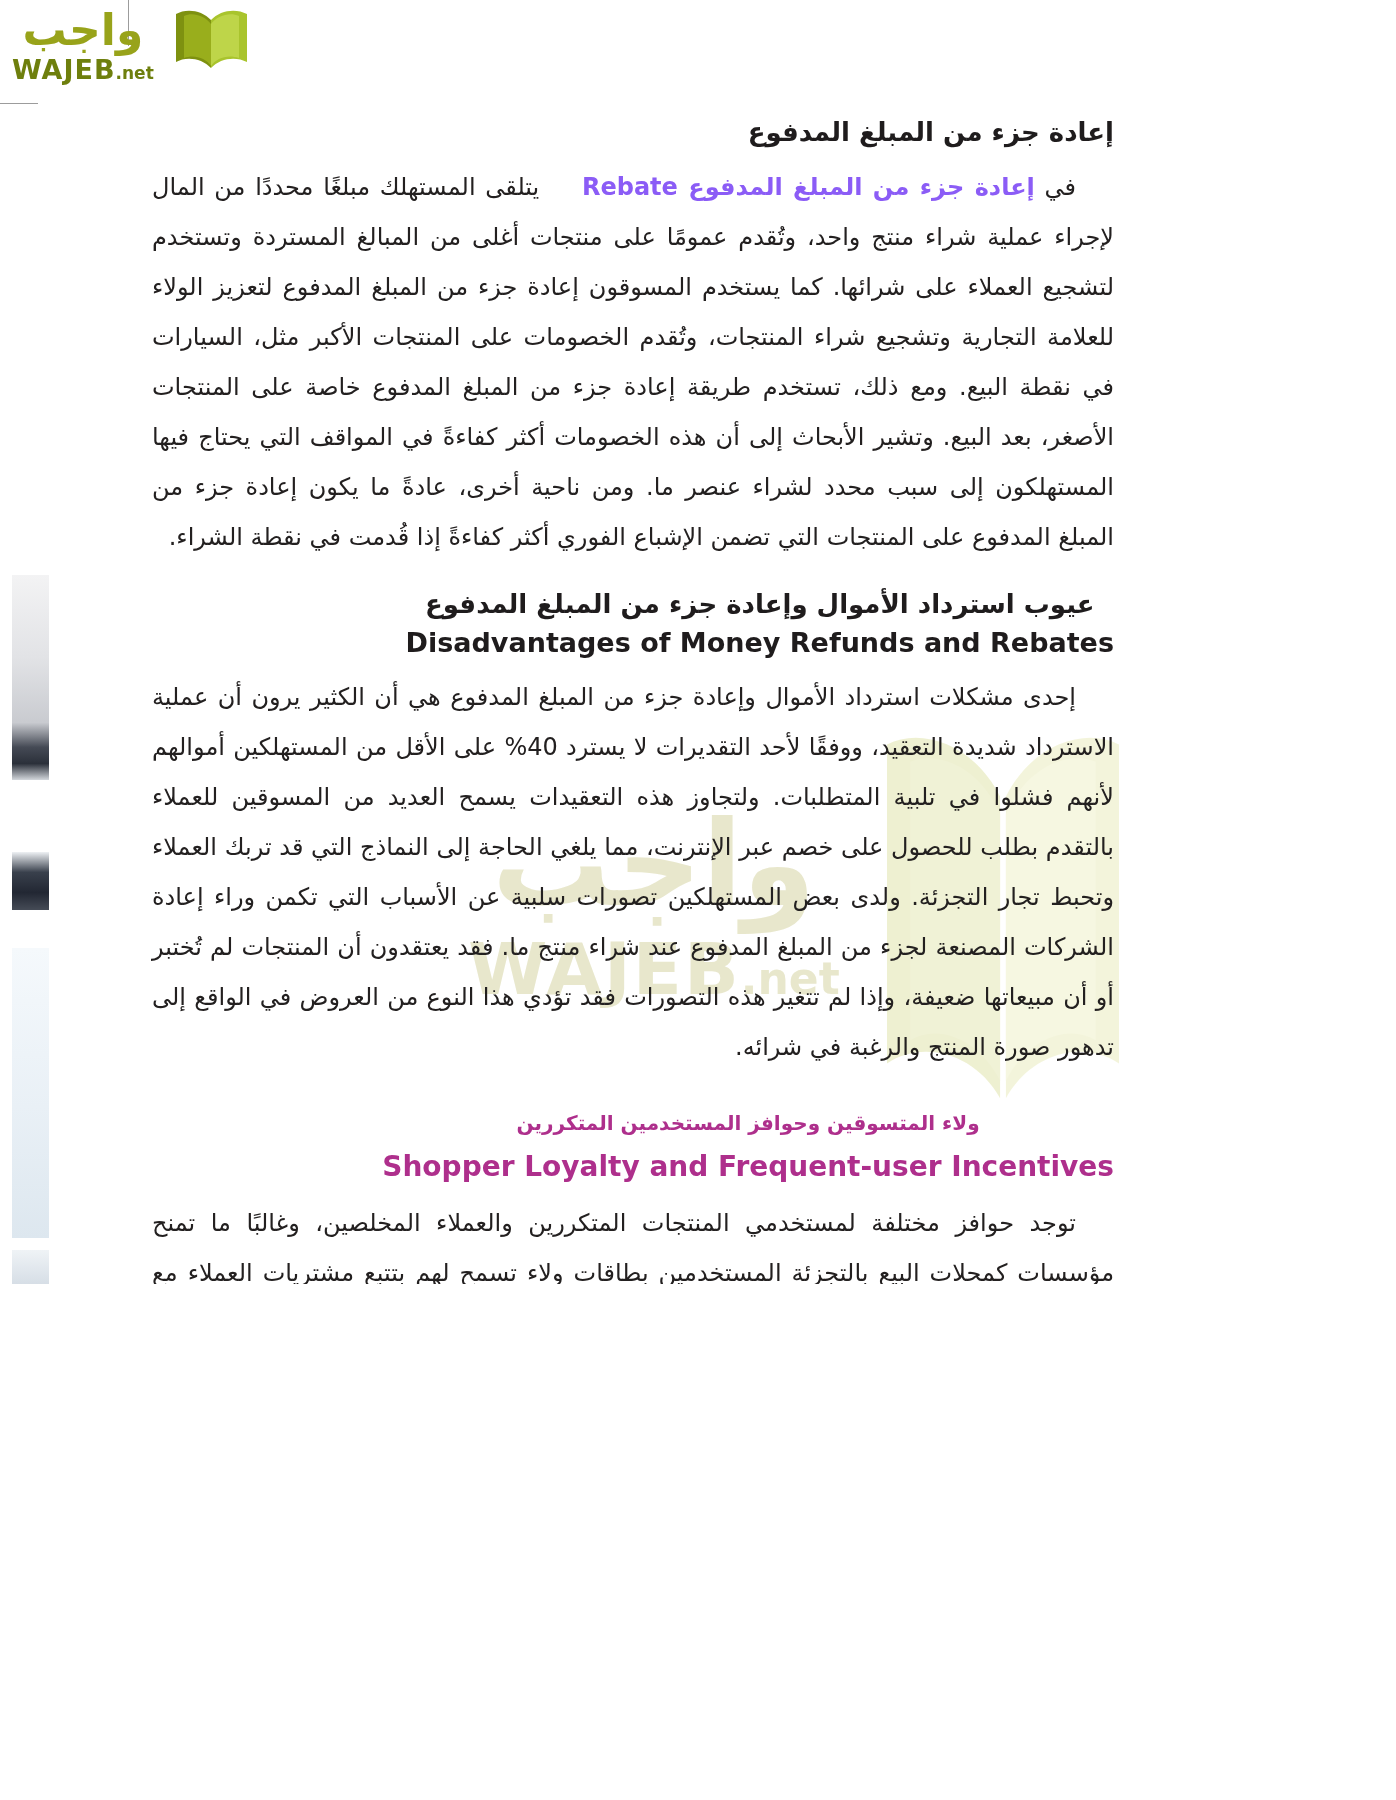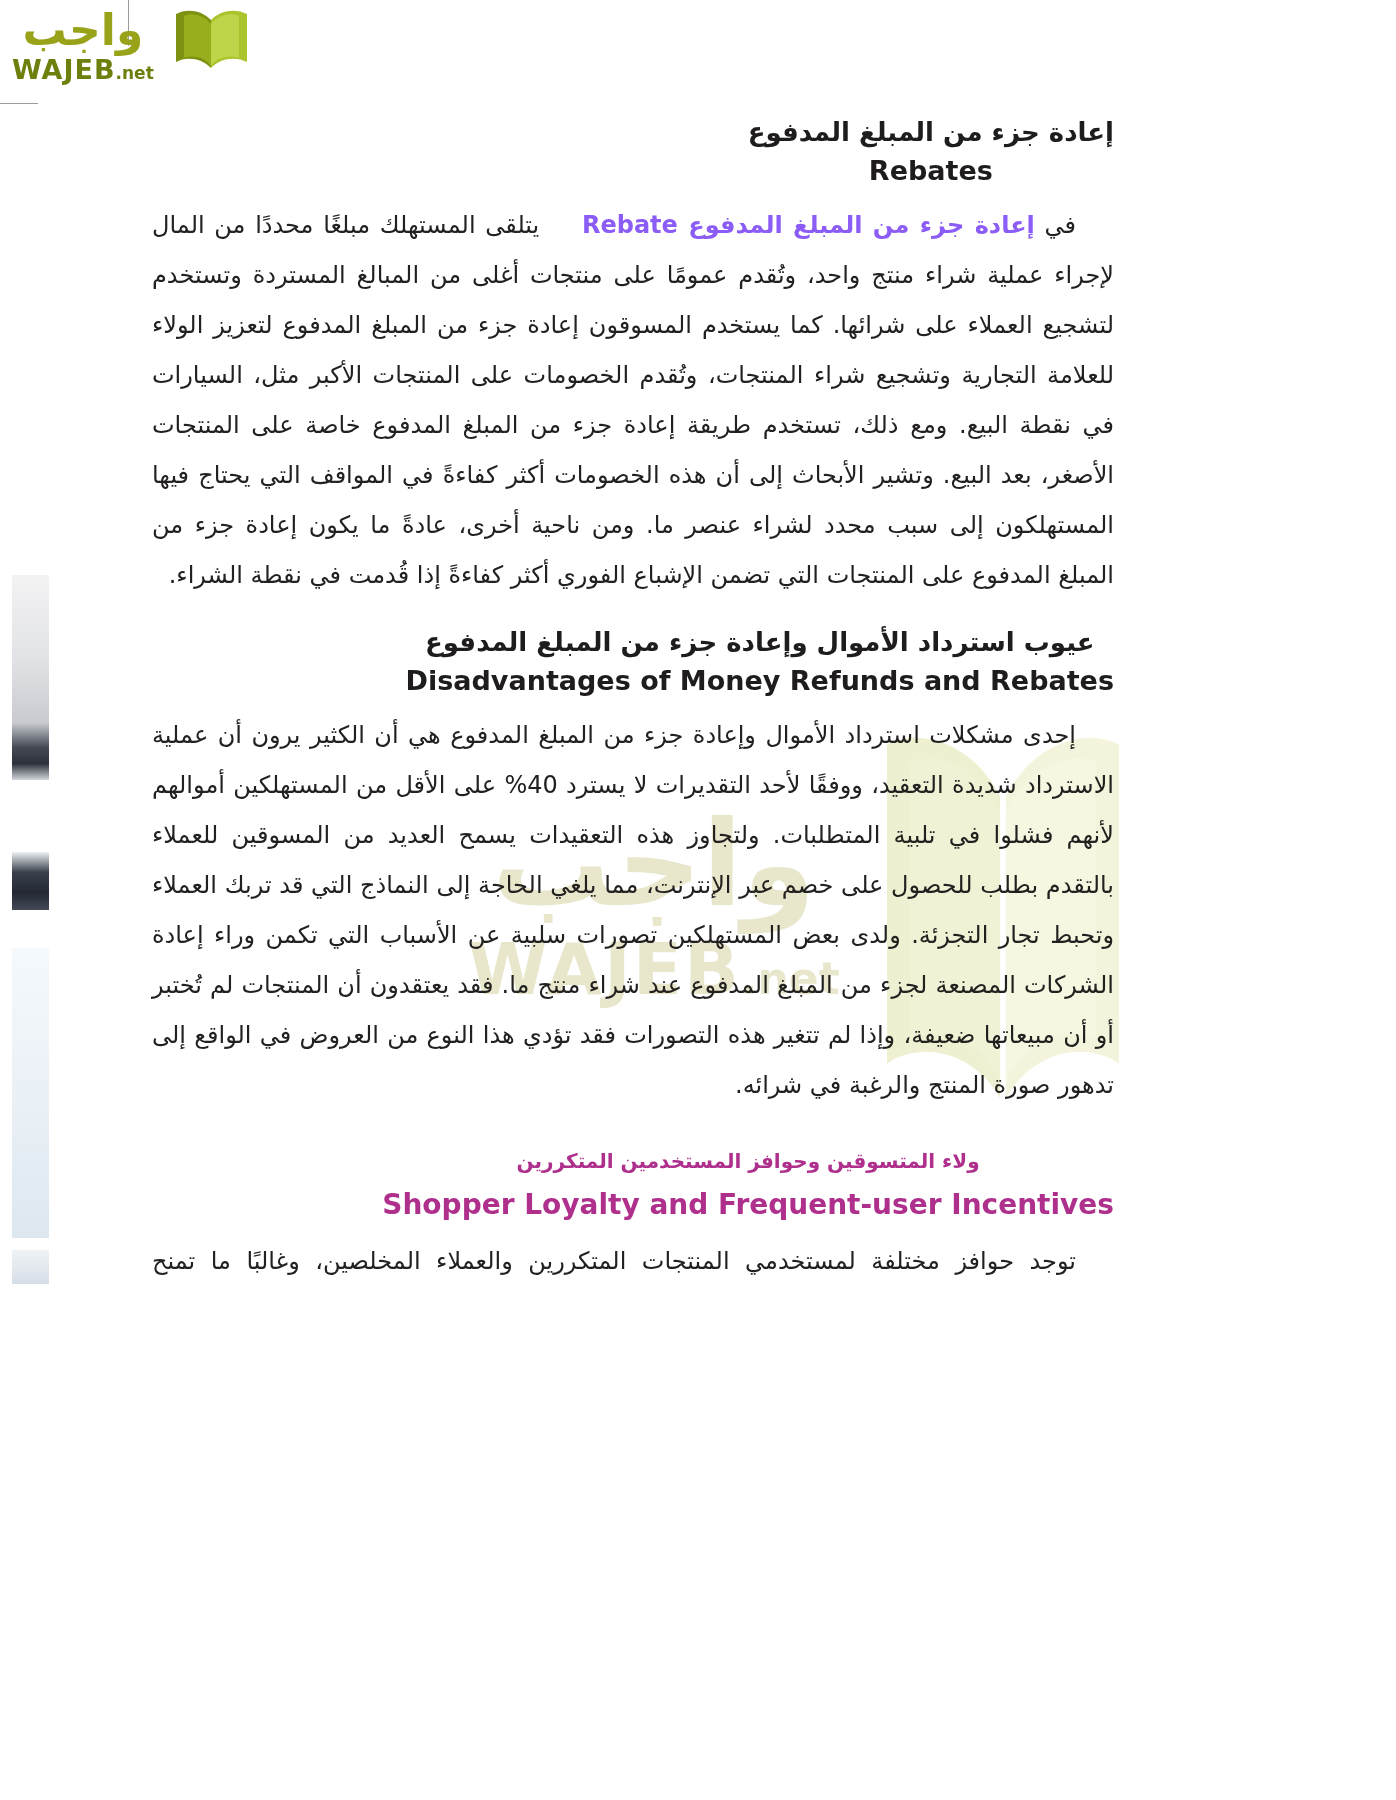--- a/index.html
+++ b/index.html
@@ -119,21 +119,20 @@
         <path d="M49 34 C42 18 28 12 18 16 L18 112 C28 106 42 112 49 126 Z" fill="#d2d67c" opacity="0.9"></path>
         <path d="M51 34 C58 18 72 12 82 16 L82 112 C72 106 58 112 51 126 Z" fill="#e4e79f" opacity="0.9"></path>
       </svg>
     </span>
   </div>
 
   <div class="content">
 
     <div class="dual-heading">
       <div class="dh-ar">إعادة جزء من المبلغ المدفوع</div>
-      <div class="dh-en">Rebates</div>
     </div>
 
     <p class="body p1"><span>في </span><span class="keyword">إعادة جزء من المبلغ المدفوع Rebate</span><span> يتلقى المستهلك مبلغًا محددًا من المال لإجراء عملية شراء منتج واحد، وتُقدم عمومًا على منتجات أغلى من المبالغ المستردة وتستخدم لتشجيع العملاء على شرائها. كما يستخدم المسوقون إعادة جزء من المبلغ المدفوع لتعزيز الولاء للعلامة التجارية وتشجيع شراء المنتجات، وتُقدم الخصومات على المنتجات الأكبر مثل، السيارات في نقطة البيع. ومع ذلك، تستخدم طريقة إعادة جزء من المبلغ المدفوع خاصة على المنتجات الأصغر، بعد البيع. وتشير الأبحاث إلى أن هذه الخصومات أكثر كفاءةً في المواقف التي يحتاج فيها المستهلكون إلى سبب محدد لشراء عنصر ما. ومن ناحية أخرى، عادةً ما يكون إعادة جزء من المبلغ المدفوع على المنتجات التي تضمن الإشباع الفوري أكثر كفاءةً إذا قُدمت في نقطة الشراء.</span></p>
 
     <div class="dual-heading h-gap">
       <div class="dh-ar">عيوب استرداد الأموال وإعادة جزء من المبلغ المدفوع</div>
       <div class="dh-en">Disadvantages of Money Refunds and Rebates</div>
     </div>
 
     <p class="body p2">إحدى مشكلات استرداد الأموال وإعادة جزء من المبلغ المدفوع هي أن الكثير يرون أن عملية الاسترداد شديدة التعقيد، ووفقًا لأحد التقديرات لا يسترد 40% على الأقل من المستهلكين أموالهم لأنهم فشلوا في تلبية المتطلبات. ولتجاوز هذه التعقيدات يسمح العديد من المسوقين للعملاء بالتقدم بطلب للحصول على خصم عبر الإنترنت، مما يلغي الحاجة إلى النماذج التي قد تربك العملاء وتحبط تجار التجزئة. ولدى بعض المستهلكين تصورات سلبية عن الأسباب التي تكمن وراء إعادة الشركات المصنعة لجزء من المبلغ المدفوع عند شراء منتج ما. فقد يعتقدون أن المنتجات لم تُختبر أو أن مبيعاتها ضعيفة، وإذا لم تتغير هذه التصورات فقد تؤدي هذا النوع من العروض في الواقع إلى تدهور صورة المنتج والرغبة في شرائه.</p>

